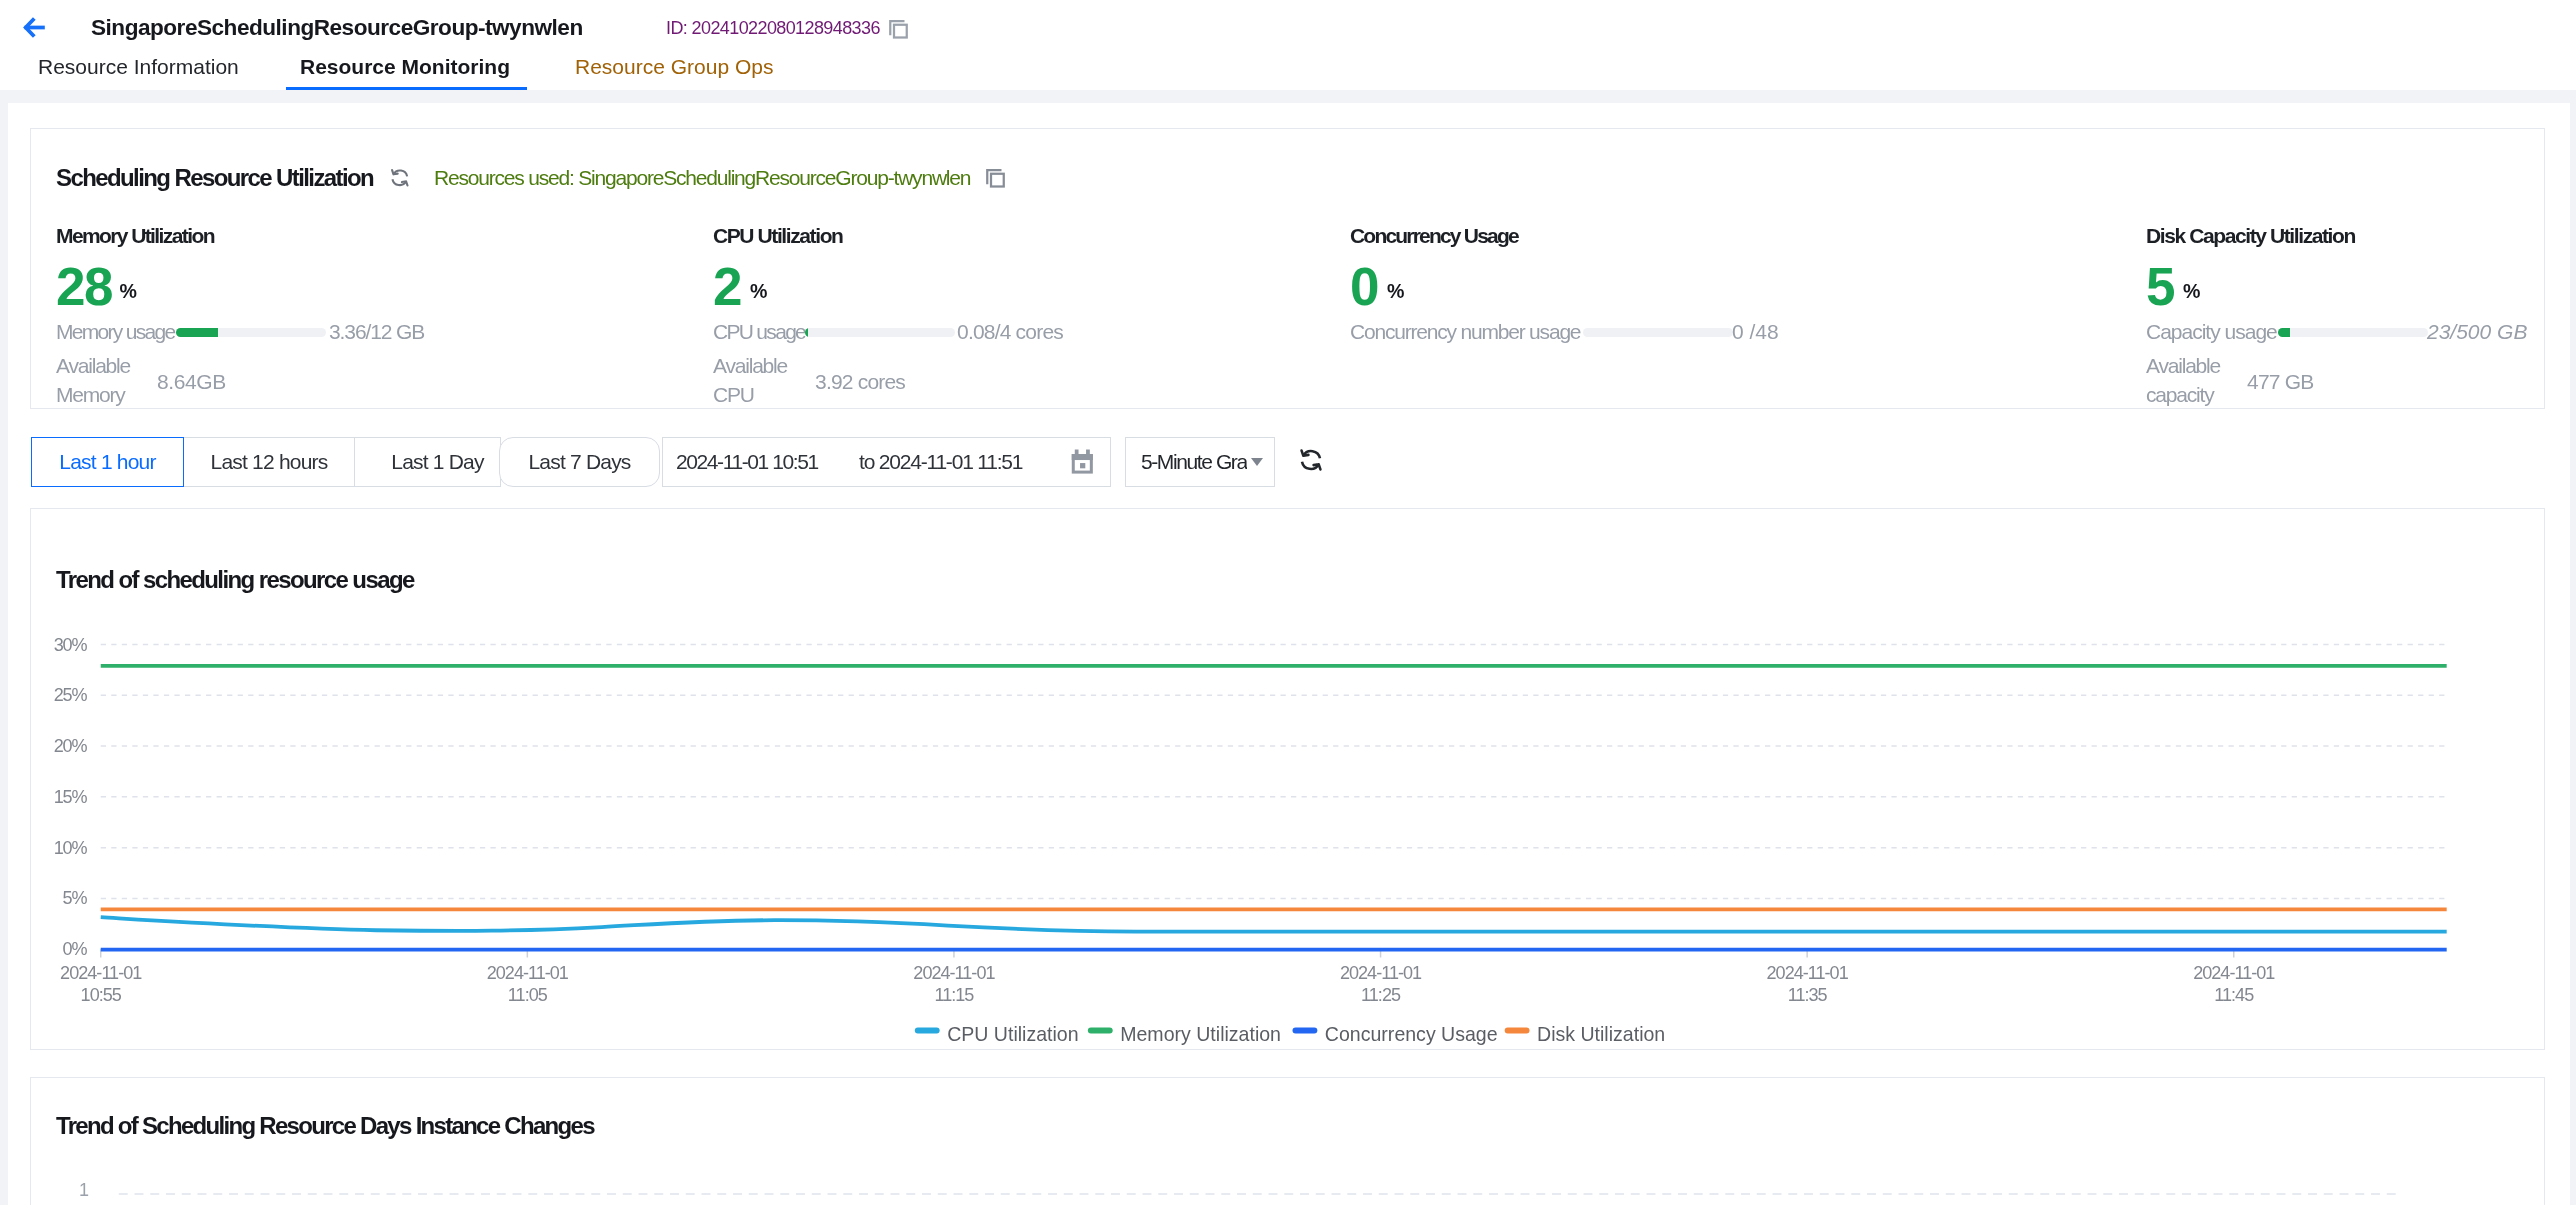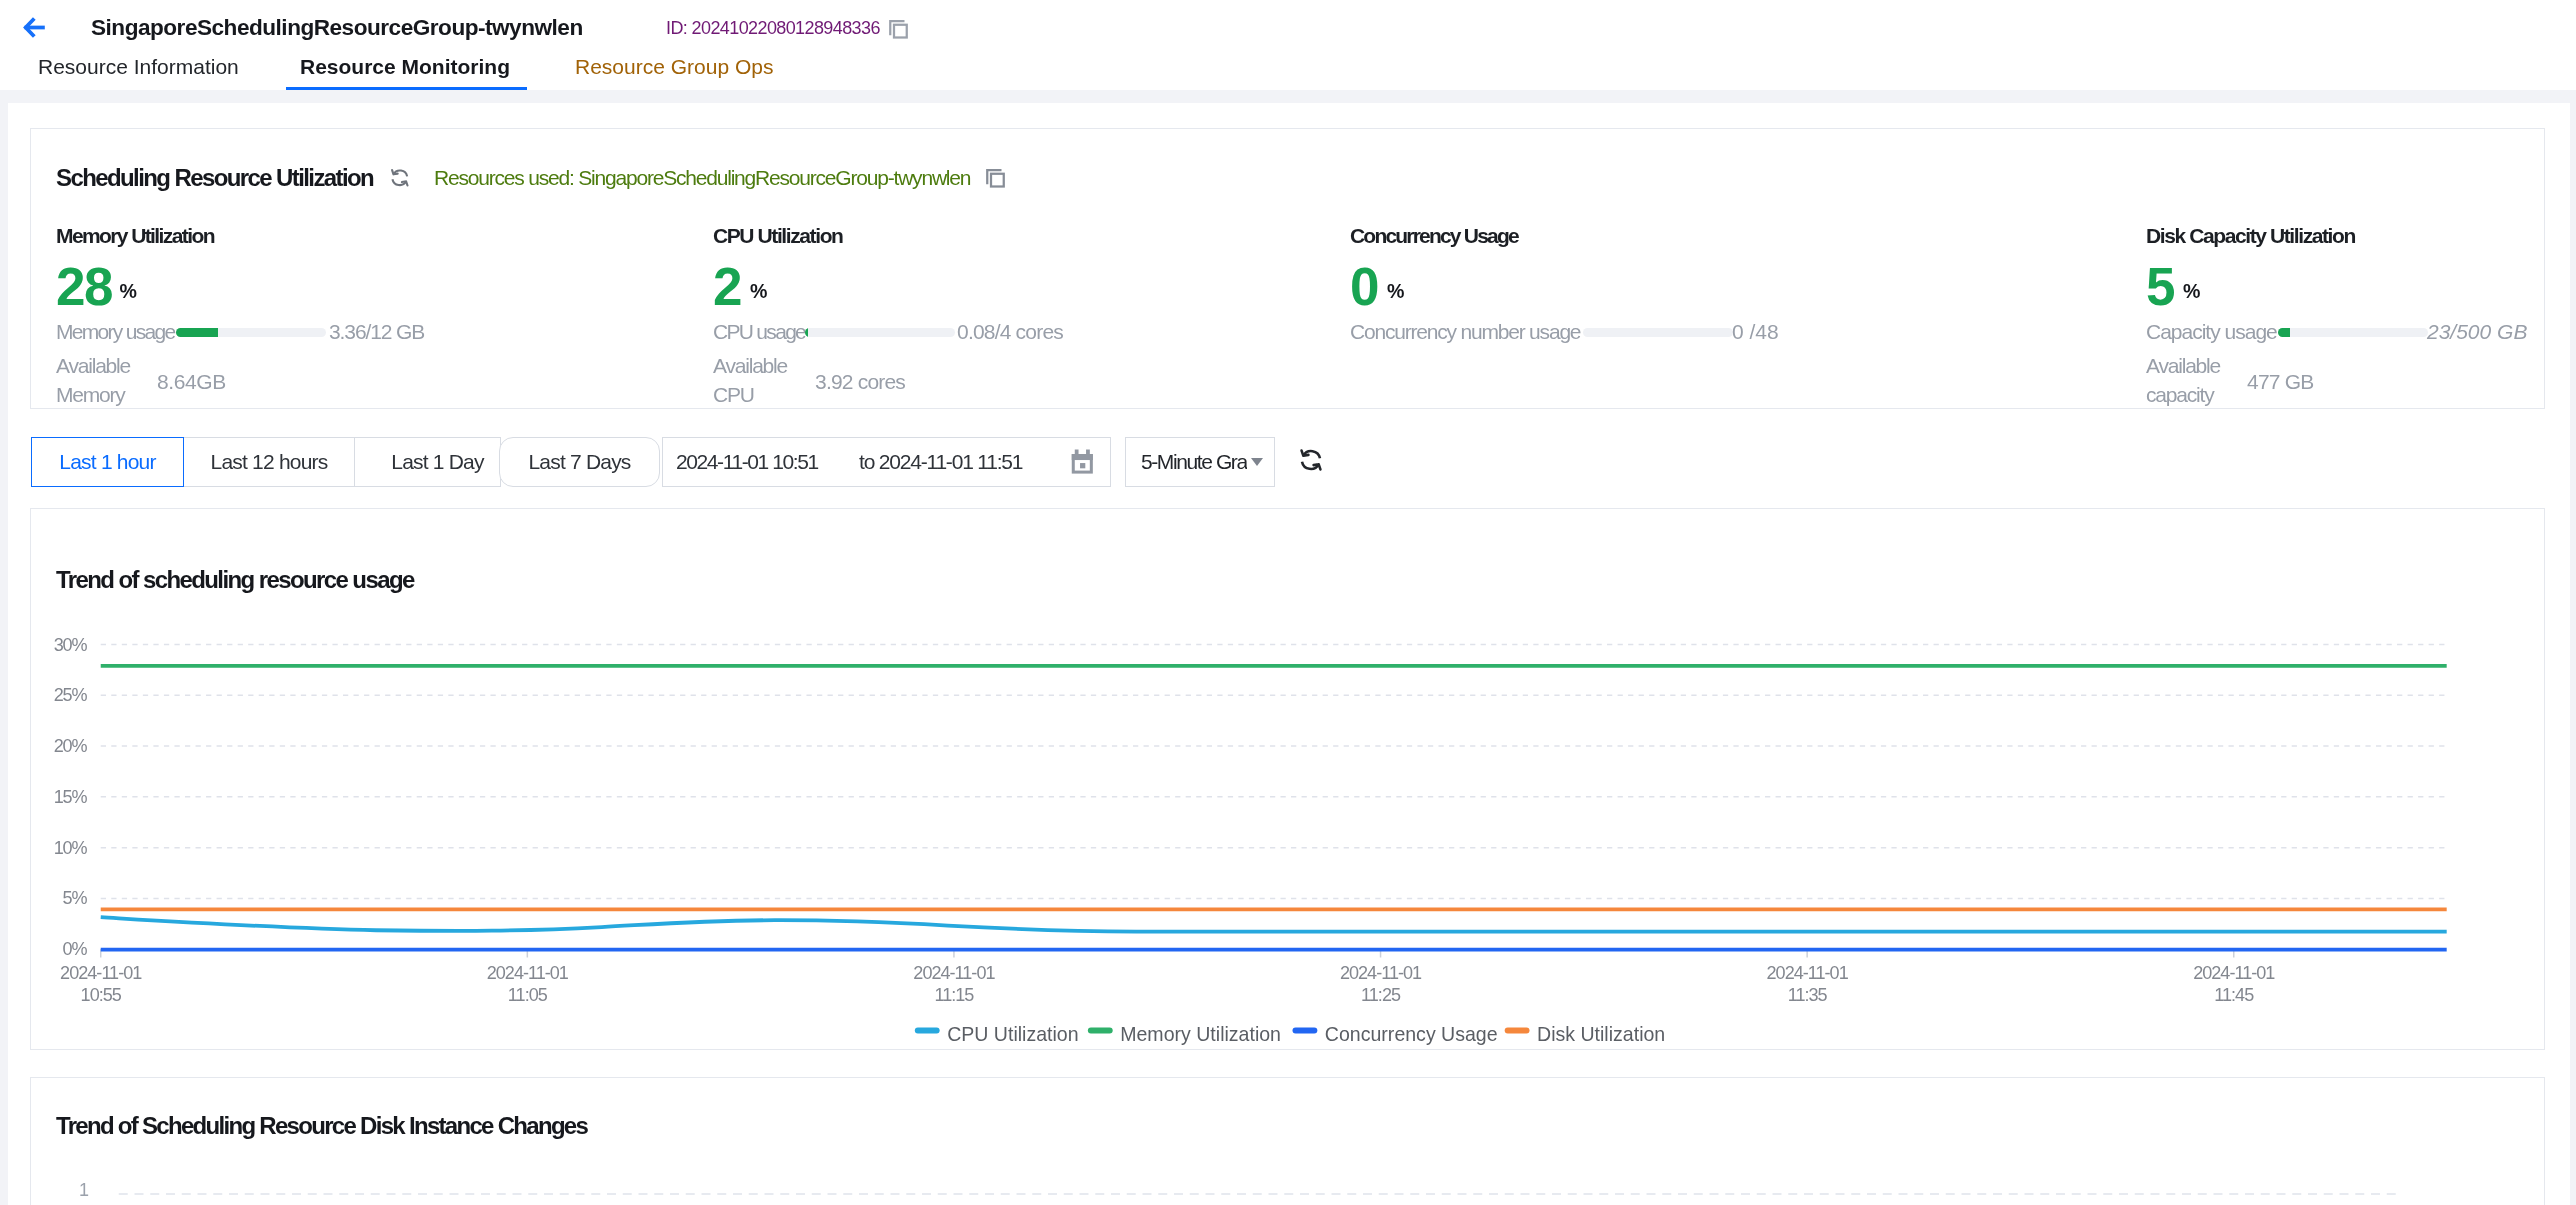--- a/index.html
+++ b/index.html
@@ -169,19 +169,19 @@
       <text x="1219" y="671">CPU Utilization</text>
       <text x="1449" y="671">Memory Utilization</text>
       <text x="1721" y="671">Concurrency Usage</text>
       <text x="2003" y="671">Disk Utilization</text>
     </g>
   </svg>
 </div>
 
 <div class="card" style="left:30px;top:1077px;width:2515px;height:181px;"></div>
 <div id="c3" class="abs" style="left:30px;top:1077px;width:2515px;height:128px;overflow:hidden;">
-  <div class="abs b" style="left:26px;top:36px;font-size:24px;line-height:25.6px;color:#16181d;letter-spacing:-1.7px;">Trend of Scheduling Resource Disk Instance Changes</div>
+  <div class="abs b" style="left:26px;top:36px;font-size:24px;line-height:25.6px;color:#16181d;letter-spacing:-1.7px;">Trend of Scheduling Resource Days Instance Changes</div>
   <div class="abs" style="left:30px;top:102px;width:29px;text-align:right;font-size:18px;line-height:22.6px;color:#9ba1ab;">1</div>
   <svg class="abs" style="left:85px;top:114px;" width="2289" height="6" viewBox="0 0 3042 8">
     <line x1="0" y1="4" x2="3042" y2="4" stroke="#e0e4eb" stroke-width="2" stroke-dasharray="12 9"></line>
   </svg>
 </div>
 
 
 </body></html>

